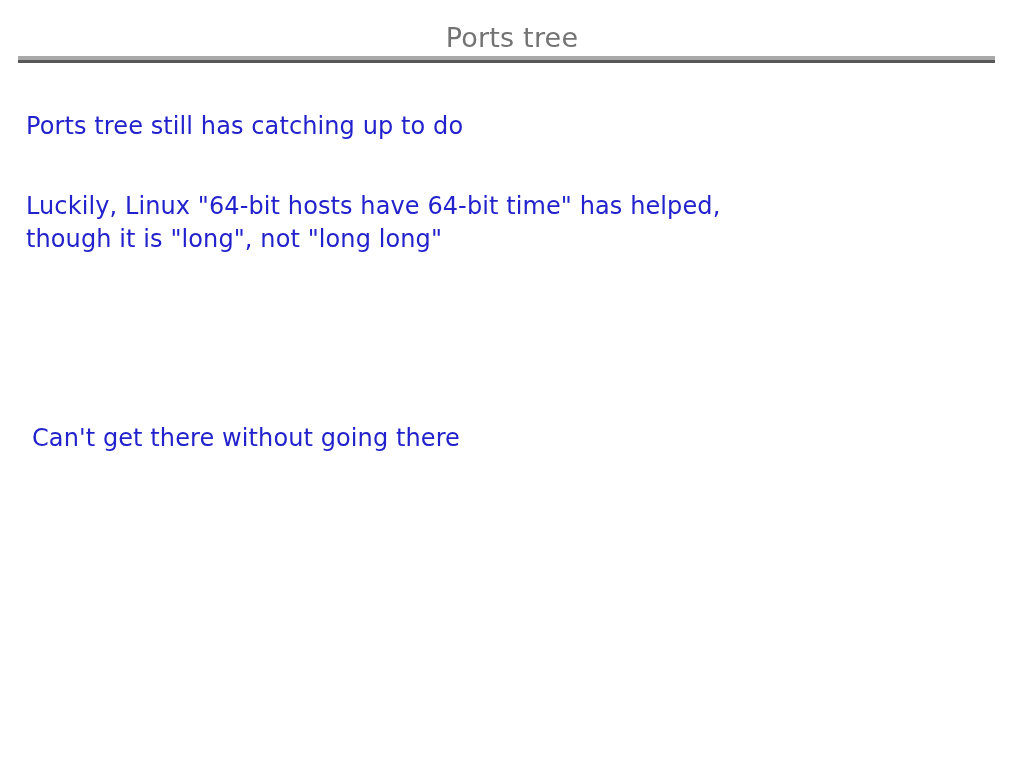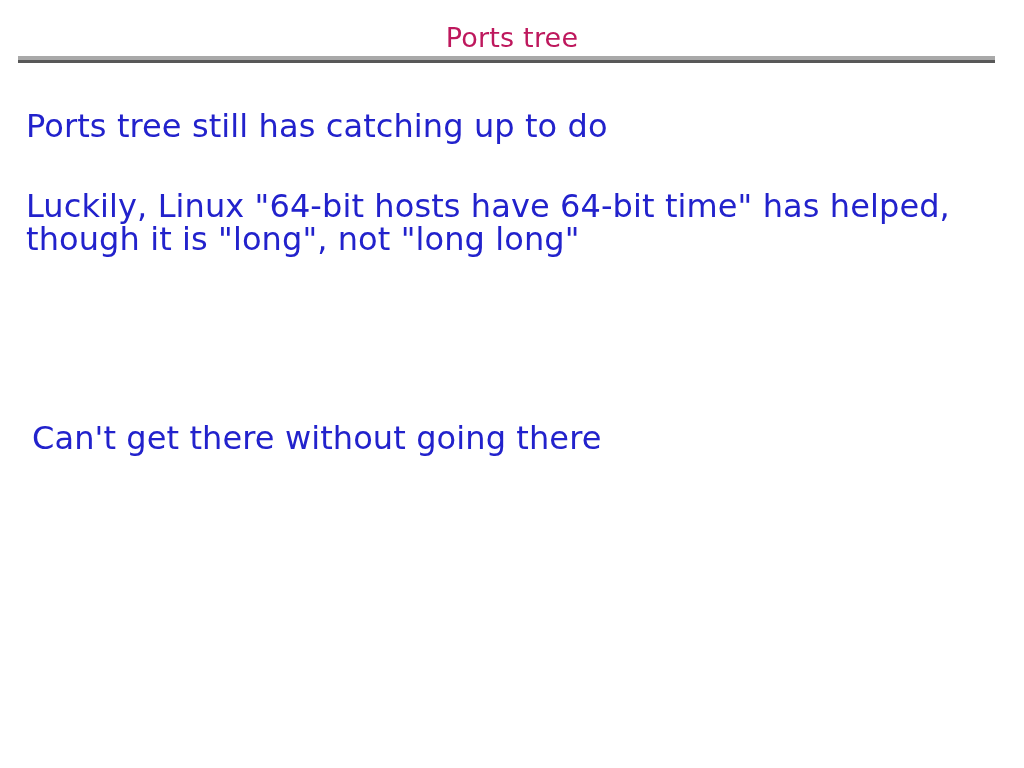--- a/index.html
+++ b/index.html
@@ -23,21 +23,21 @@
     box-sizing: border-box;
   }
 
   
   .slide-title {
     position: absolute;
     left: 0;
     top: 22px;
     width: 1024px;
     text-align: center;
-    color: #be185d;
+    color: #737373;
     font-family: "DejaVu Sans", sans-serif;
     font-size: 27px;
     line-height: 32px;
     font-weight: 400;
     letter-spacing: 0.2px;
     white-space: nowrap;
   }
 
   
   .title-rule {
@@ -68,21 +68,21 @@
   .body-area {
     position: absolute;
     left: 26px;
     top: 110px;
     width: 960px;
   }
 
   .para {
     color: #2222cc;
     font-family: "DejaVu Sans", sans-serif;
-    font-size: 32px;
+    font-size: 24px;
     line-height: 33px;
     font-weight: 400;
     letter-spacing: 0.1px;
     white-space: pre-wrap;
     margin: 0;
   }
 
   .para-1 { position: absolute; left: 0; top: 0px; }
   .para-2 { position: absolute; left: 0; top: 80px; }
   .para-3 { position: absolute; left: 6px; top: 312px; }

